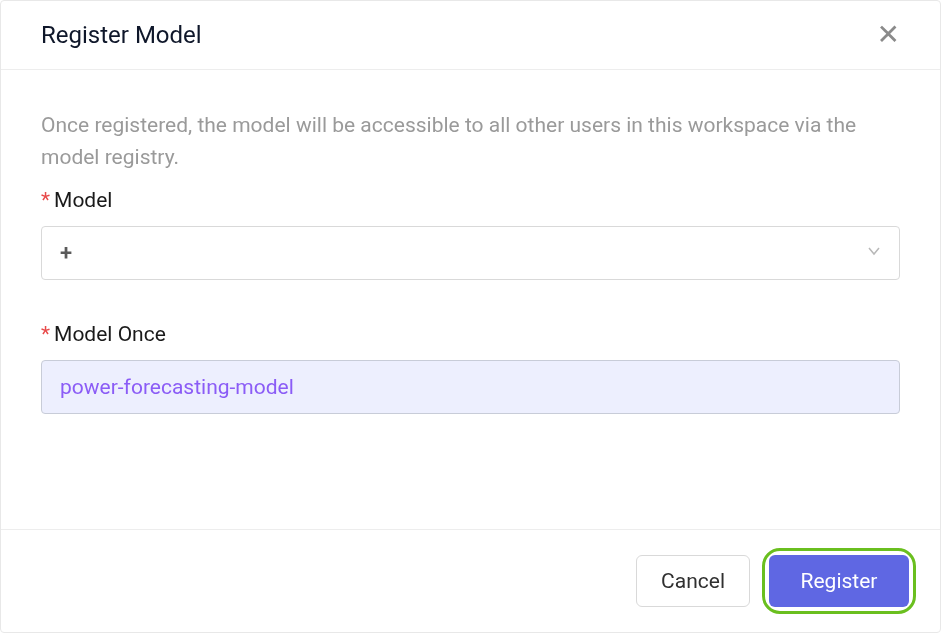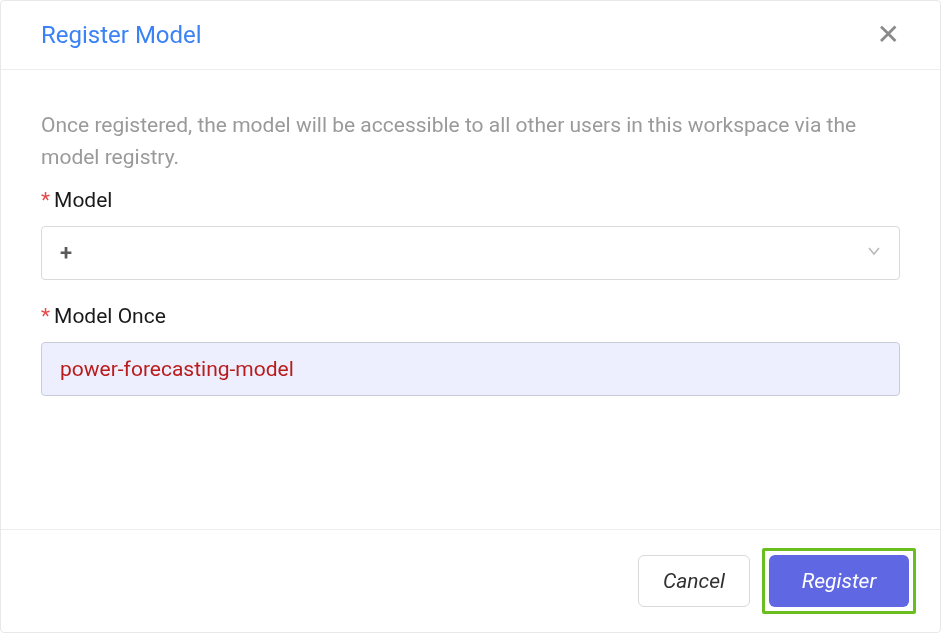--- a/index.html
+++ b/index.html
@@ -26,41 +26,41 @@
     .dialog-header {
       display: flex;
       justify-content: space-between;
       align-items: center;
       padding: 20px 40px 20px 40px;
       border-bottom: 1px solid #ededed;
     }
     .dialog-title {
       font-size: 24px;
       font-weight: 400;
-      color: #3b82f6;
+      color: #0f172a;
     }
     .close-icon {
       font-size: 28px;
       color: #8a8a8a;
       cursor: pointer;
       line-height: 1;
       user-select: none;
     }
     .dialog-body {
       flex: 1;
       padding: 40px 40px 20px 40px;
     }
     .description {
       font-size: 21px;
       color: #9a9a9a;
       line-height: 1.5;
       margin-bottom: 15px;
     }
     .form-field {
-      margin-bottom: 24px;
+      margin-bottom: 42px;
     }
     .field-label {
       font-size: 21px;
       color: #1a1a1a;
       margin-bottom: 14px;
       display: block;
     }
     .required-asterisk {
       color: #e84a4a;
       margin-right: 4px;
@@ -98,21 +98,21 @@
       pointer-events: none;
     }
     .text-input {
       width: 100%;
       height: 54px;
       border: 1px solid #c8ccd8;
       border-radius: 4px;
       background: #edeffe;
       padding: 0 18px;
       font-size: 21px;
-      color: #b91c1c;
+      color: #8b5cf6;
       outline: none;
       font-family: inherit;
     }
     .dialog-footer {
       border-top: 1px solid #ededed;
       padding: 18px 24px;
       display: flex;
       justify-content: flex-end;
       gap: 12px;
       align-items: center;
@@ -120,30 +120,29 @@
     .btn {
       height: 52px;
       padding: 0 24px;
       border-radius: 6px;
       font-size: 21px;
       cursor: pointer;
       display: inline-flex;
       align-items: center;
       justify-content: center;
       font-family: inherit;
-      font-style: italic;
     }
     .btn-cancel {
       background: #fff;
       border: 1px solid #d9d9d9;
       color: #303030;
     }
     .btn-primary-wrapper {
       border: 3px solid #6abf1f;
-      border-radius: 2px;
+      border-radius: 18px;
       padding: 4px;
       display: inline-flex;
     }
     .btn-primary {
       background: #5f67e3;
       border: none;
       color: #fff;
       min-width: 140px;
     }
   </style>

